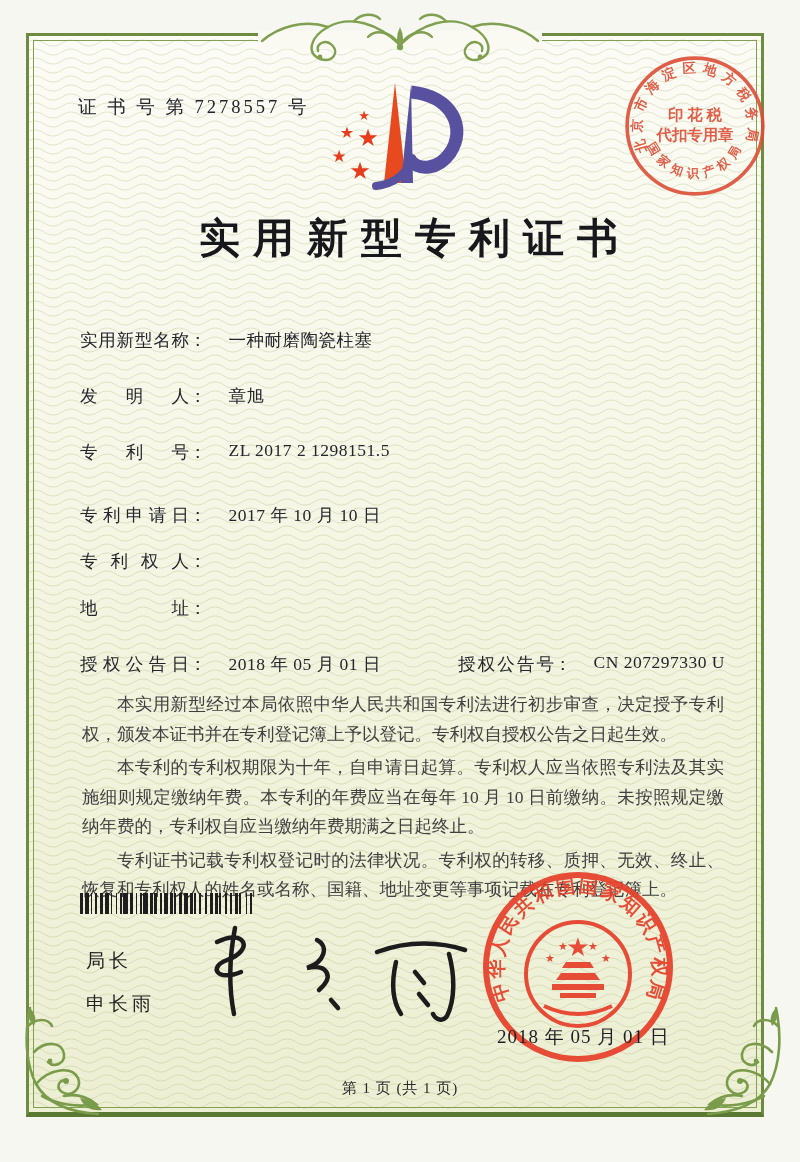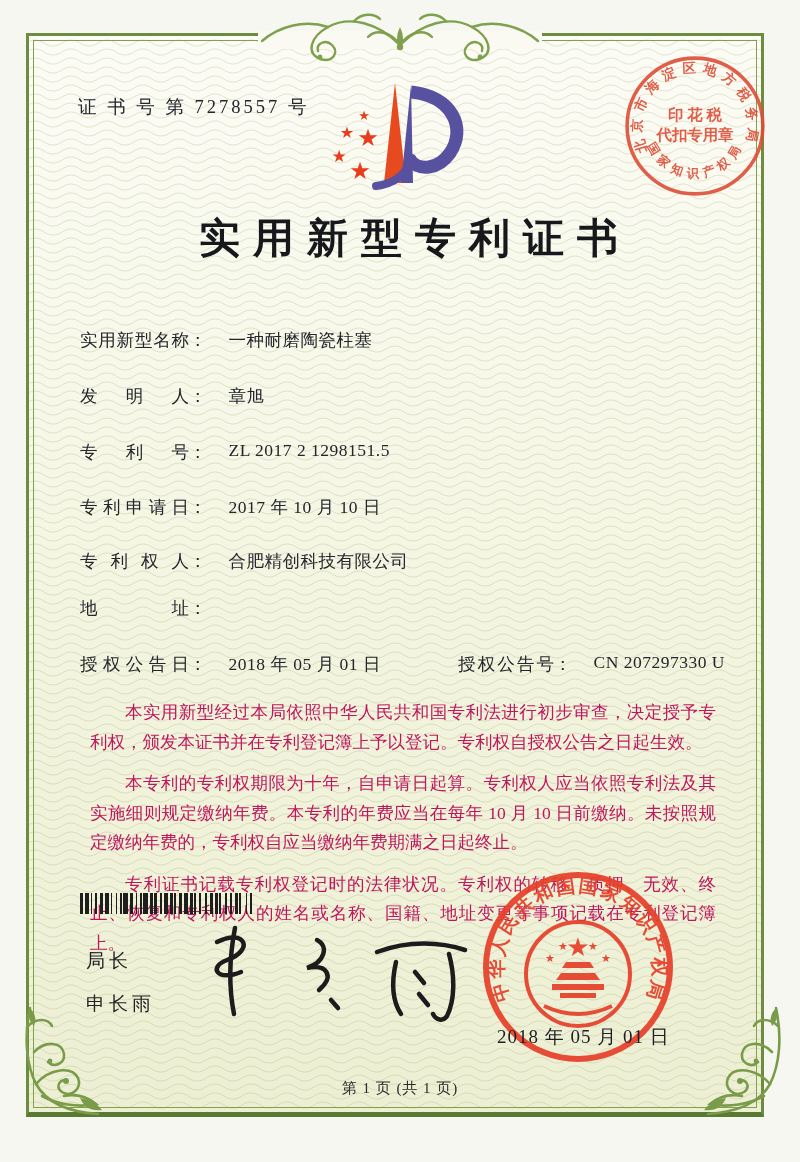--- a/index.html
+++ b/index.html
@@ -33,22 +33,22 @@
   .fields{left:80px;top:328px;width:660px;z-index:4;font-size:17.5px;color:#24262c;}
   .frow{position:absolute;left:0;display:flex;align-items:flex-start;white-space:nowrap;}
   .flabel{display:inline-block;width:109px;text-align:justify;text-align-last:justify;}
   .fcolon{display:inline-block;margin:0 2px 0 0;}
   .fvalue{display:inline-block;margin-left:20px;letter-spacing:.5px;}
   .frow.wrap{white-space:normal;}
   .frow.wrap .fvalue{width:508px;line-height:31px;}
   .grant-no-group{position:absolute;left:378px;top:0;display:flex;white-space:nowrap;}
   .grant-no-group .flabel{width:96px;}
   .paras{left:78px;top:686px;width:650px;z-index:4;}
-  .paras p{margin:12px;font-size:17.5px;line-height:29.5px;text-align:justify;
-           text-indent:2em;color:#be185d;}
+  .paras p{margin:4px;font-size:17.5px;line-height:29.5px;text-align:justify;
+           text-indent:2em;color:#404040;}
   
   .barcode{left:80px;top:893px;width:228px;height:21px;display:flex;align-items:stretch;z-index:4;}
   .barcode .bar{background:#1e1e1e;}
   .barcode .sp{background:transparent;}
   .director-title{left:86px;top:948px;font-size:19px;letter-spacing:4px;color:#222;z-index:4;}
   .director-name{left:86px;top:991px;font-size:19px;letter-spacing:4px;color:#222;z-index:4;}
   .signature{left:195px;top:912px;z-index:5;}
   .seal{left:478px;top:872px;z-index:5;opacity:.93;}
   .seal-date{left:497px;top:1024px;font-size:19px;letter-spacing:1px;color:#1d1f24;z-index:6;}
   .footer{left:0;top:1079px;width:100%;text-align:center;font-size:15px;
@@ -285,29 +285,28 @@
   <div class="frow" style="top:56px">
     <span class="flabel">发明人</span>
       <span class="fcolon">：</span>
     <span class="fvalue">章旭</span>
   </div>
   <div class="frow" style="top:112px">
     <span class="flabel">专利号</span>
       <span class="fcolon">：</span>
     <span class="fvalue">ZL 2017 2 1298151.5</span>
   </div>
-  <div class="frow" style="top:167px">
+  <div class="frow" style="top:175px">
     <span class="flabel">专利申请日</span>
       <span class="fcolon">：</span>
     <span class="fvalue">2017 年 10 月 10 日</span>
   </div>
   <div class="frow" style="top:221px">
     <span class="flabel">专利权人</span>
       <span class="fcolon">：</span>
-    <span class="fvalue">合肥精创科技有限公司</span>
   </div>
   <div class="frow wrap" style="top:268px">
     <span class="flabel">地址</span>
       <span class="fcolon">：</span>
   </div>
   <div class="frow" style="top:324px">
     <span class="flabel">授权公告日</span>
       <span class="fcolon">：</span>
     <span class="fvalue">2018 年 05 月 01 日</span>
     <span class="grant-no-group">

